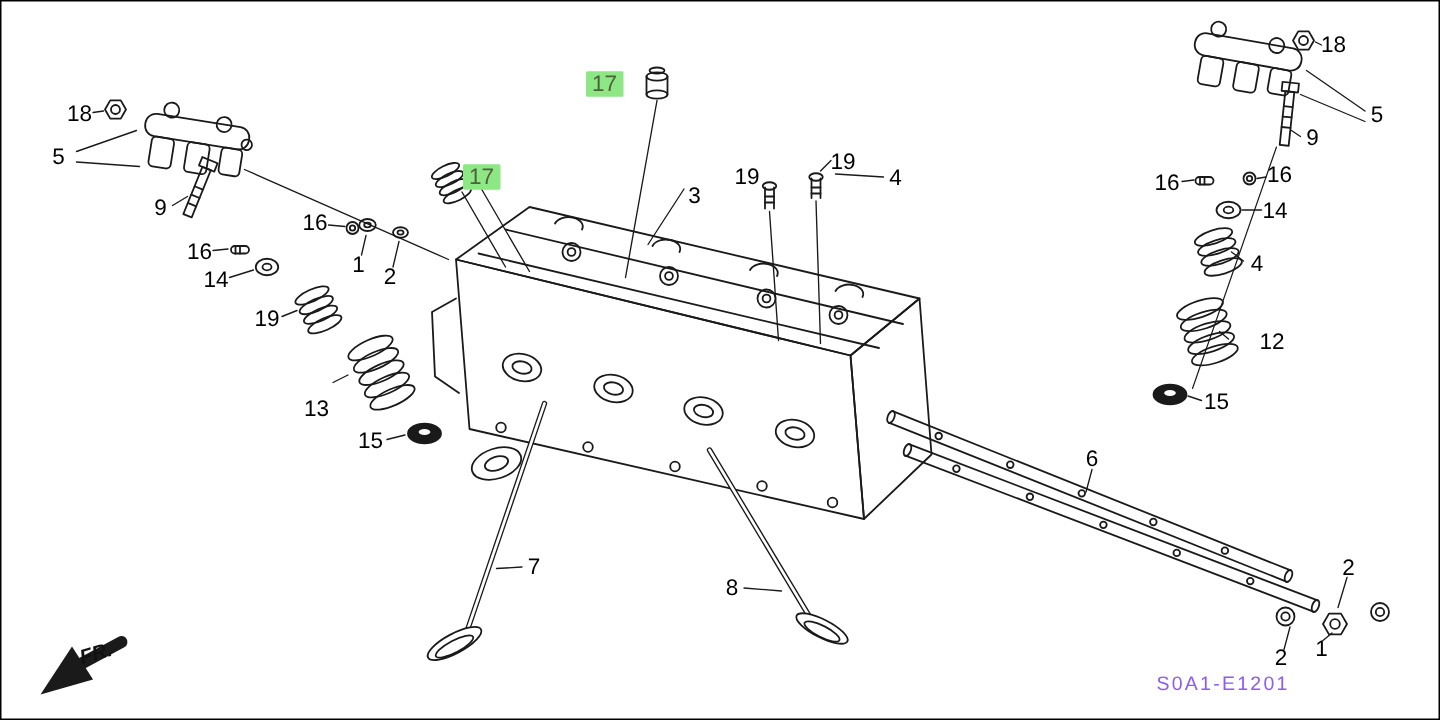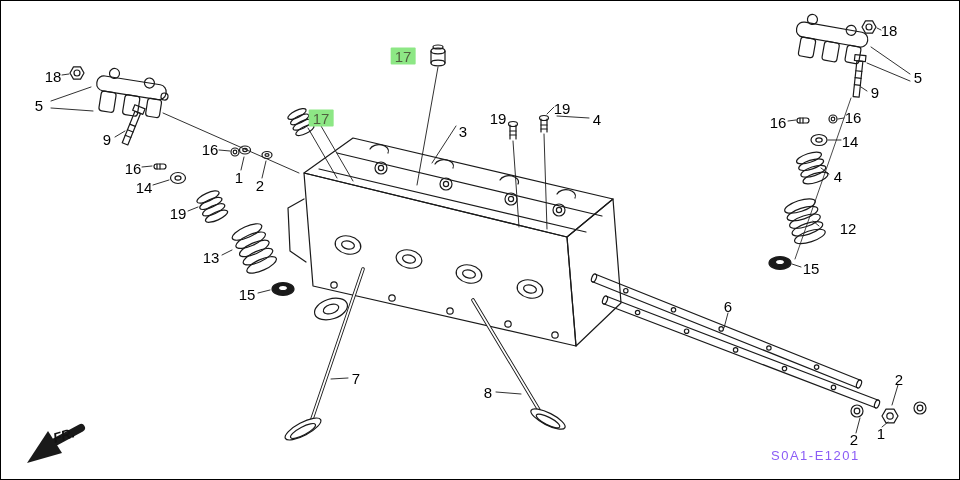--- a/index.html
+++ b/index.html
@@ -303,21 +303,21 @@
     </g>
   </svg>
 
   <div class="callout-layer">
       <div class="callout" style="left: 52px; top: 75px;">18</div>
       <div class="callout" style="left: 38px; top: 104px;">5</div>
       <div class="callout" style="left: 106px; top: 138px;">9</div>
       <div class="callout" style="left: 132px; top: 167px;">16</div>
       <div class="callout" style="left: 143px; top: 186px;">14</div>
       <div class="callout" style="left: 177px; top: 212px;">19</div>
-      <div class="callout" style="left: 210px; top: 256px;">13</div>
+      <div class="callout" style="left: 210px; top: 272px;">13</div>
       <div class="callout" style="left: 246px; top: 293px;">15</div>
       <div class="callout" style="left: 209px; top: 148px;">16</div>
       <div class="callout" style="left: 238px; top: 176px;">1</div>
       <div class="callout" style="left: 259px; top: 184px;">2</div>
       <div class="callout highlight" style="left: 320px; top: 117px; background: rgb(141, 231, 133);">17</div>
       <div class="callout highlight" style="left: 402px; top: 55px; background: rgb(141, 231, 133);">17</div>
       <div class="callout" style="left: 462px; top: 130px;">3</div>
       <div class="callout" style="left: 497px; top: 117px;">19</div>
       <div class="callout" style="left: 561px; top: 107px;">19</div>
       <div class="callout" style="left: 596px; top: 118px;">4</div>

